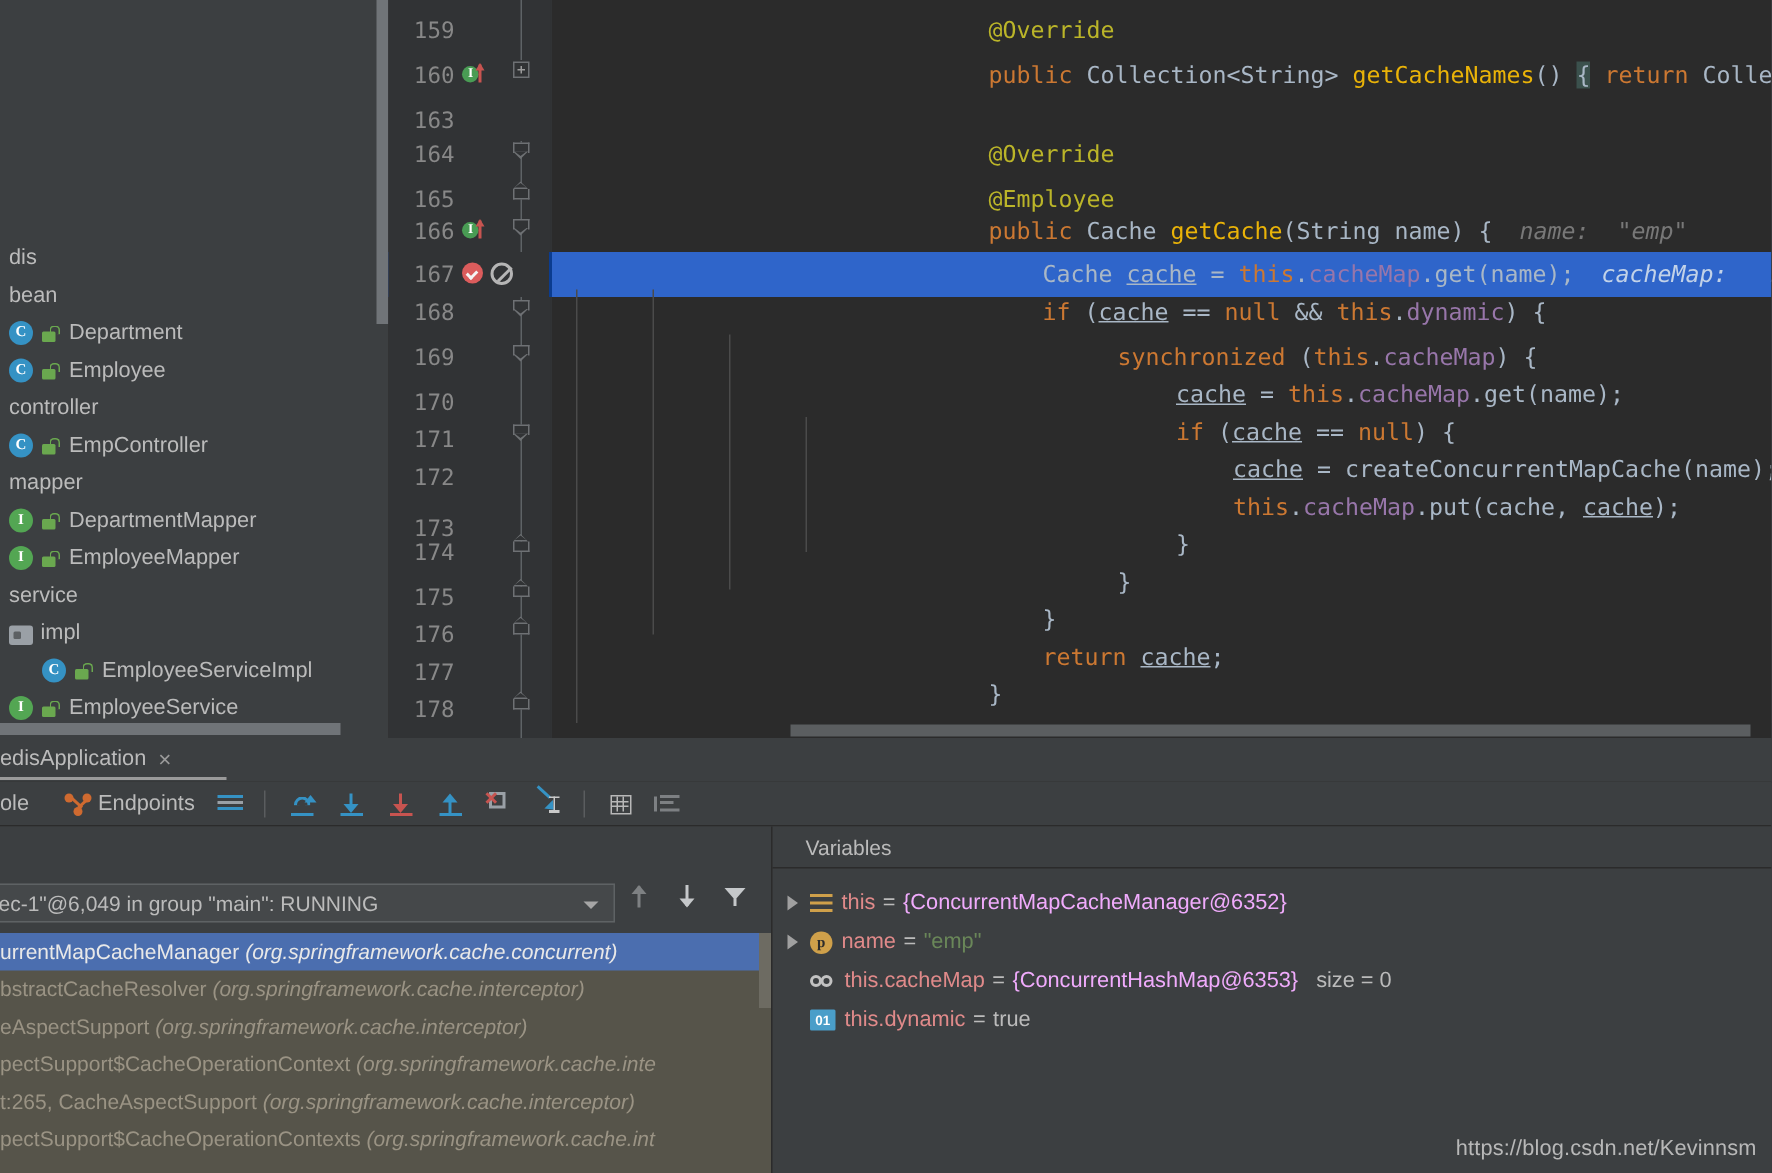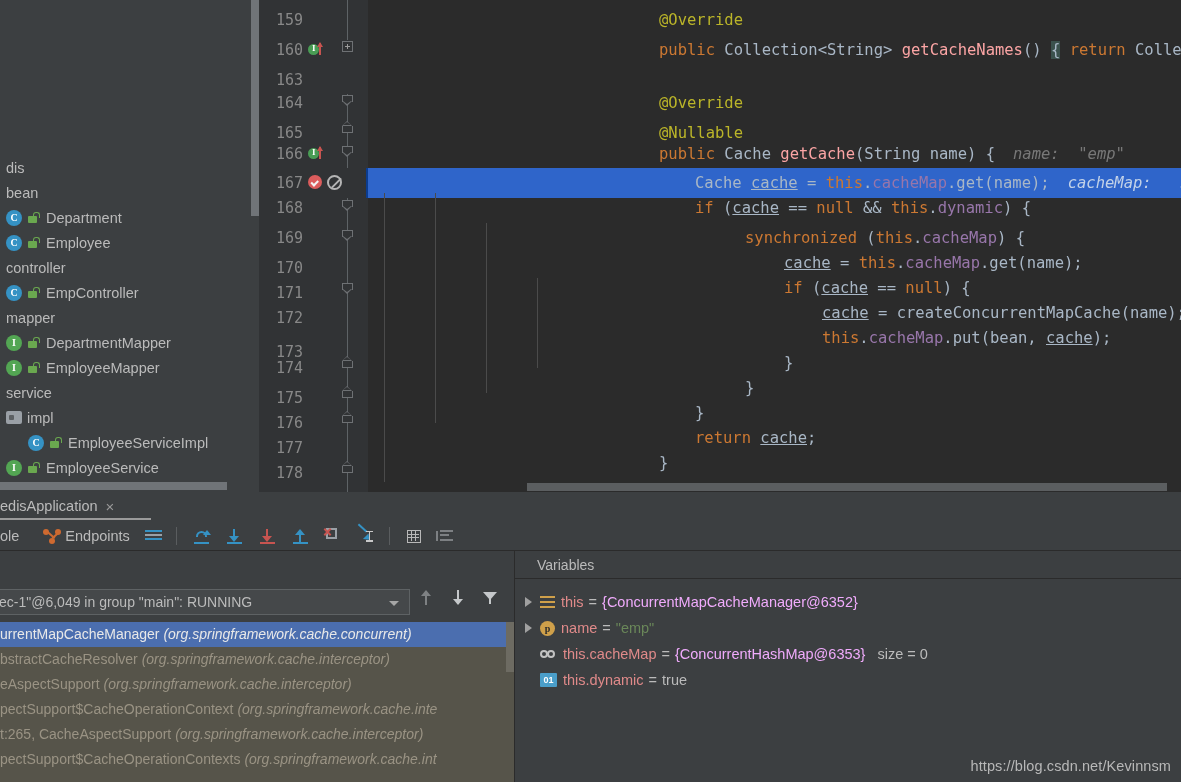--- a/index.html
+++ b/index.html
@@ -35,21 +35,21 @@
     width: 259px;
     height: 492px;
     background: #3c3f41;
     overflow: hidden;
   }
   .tree-item {
     position: absolute;
     left: 0;
     height: 25px;
     display: flex;
-    align-items: center;
+    align-items: flex-end;
     white-space: nowrap;
     color: #bbbbbb;
     font-size: 14.5px;
   }
   .tree-label { color: #bbbbbb; }
   .ico {
     display: inline-block;
     flex: 0 0 auto;
     position: relative;
   }
@@ -188,21 +188,21 @@
     position: absolute;
     width: 2px; height: 30px;
     background: #0b3c8f;
   }
 
   
   .kw      { color: #cc7832; }
   .anno    { color: #bbb529; }
   .type    { color: #a9b7c6; }
   .plain   { color: #a9b7c6; }
-  .meth    { color: #fca5a5; }
+  .meth    { color: #eab308; }
   .field   { color: #9876aa; }
   .hint    { color: #787878; font-style: italic; }
   .hint-sel{ color: #c2d2e8; font-style: italic; }
   .underl  { text-decoration: underline; text-decoration-color:#a9b7c6; }
   .brace-hl{ background: #3b514d; }
 
   
   .fold {
     position: absolute;
     width: 11px; height: 11px;
@@ -866,37 +866,37 @@
       <div class="indent-guide" style="left:125px; top:193px; height:290px"></div>
       <div class="indent-guide" style="left:176px; top:193px; height:230px"></div>
       <div class="indent-guide" style="left:227px; top:223px; height:170px"></div>
       <div class="indent-guide" style="left:278px; top:278px; height:90px"></div>
 
       <div class="line" style="left:400px; top:5px"><span class="anno">@Override</span></div>
 
       <div class="line" style="left:400px; top:35px"><span class="kw">public</span><span class="type"> Collection&lt;String&gt; </span><span class="meth">getCacheNames</span><span class="plain">() </span><span class="plain brace-hl">{</span><span class="kw"> return</span><span class="plain"> Collections.</span></div>
 
       <div class="line" style="left:400px; top:88px"><span class="anno">@Override</span></div>
-      <div class="line" style="left:400px; top:118px"><span class="anno">@Nullable</span></div>
+      <div class="line" style="left:400px; top:118px"><span class="anno">@Employee</span></div>
 
       <div class="line" style="left:400px; top:139px"><span class="kw">public</span><span class="type"> Cache </span><span class="meth">getCache</span><span class="plain">(String name) {</span><span class="hint" style="margin-left:18px">name:  "emp"</span></div>
 
       <div class="line" style="left:436px; top:168px"><span class="type">Cache </span><span class="plain underl">cache</span><span class="plain"> = </span><span class="kw">this</span><span class="plain">.</span><span class="field">cacheMap</span><span class="plain">.get(name);</span><span class="hint-sel" style="margin-left:18px">cacheMap:   size = 0   name: "emp"</span></div>
 
       <div class="line plain" style="left:436px; top:193px"><span class="kw">if</span><span class="plain"> (</span><span class="plain underl">cache</span><span class="plain"> == </span><span class="kw">null</span><span class="plain"> &amp;&amp; </span><span class="kw">this</span><span class="plain">.</span><span class="field">dynamic</span><span class="plain">) {</span></div>
 
       <div class="line plain" style="left:486px; top:223px"><span class="kw">synchronized</span><span class="plain"> (</span><span class="kw">this</span><span class="plain">.</span><span class="field">cacheMap</span><span class="plain">) {</span></div>
 
       <div class="line plain" style="left:525px; top:248px"><span class="plain underl">cache</span><span class="plain"> = </span><span class="kw">this</span><span class="plain">.</span><span class="field">cacheMap</span><span class="plain">.get(name);</span></div>
 
       <div class="line plain" style="left:525px; top:273px"><span class="kw">if</span><span class="plain"> (</span><span class="plain underl">cache</span><span class="plain"> == </span><span class="kw">null</span><span class="plain">) {</span></div>
 
       <div class="line plain" style="left:563px; top:298px"><span class="plain underl">cache</span><span class="plain"> = createConcurrentMapCache(name);</span></div>
 
-      <div class="line plain" style="left:563px; top:323px"><span class="kw">this</span><span class="plain">.</span><span class="field">cacheMap</span><span class="plain">.put(bean, </span><span class="plain underl">cache</span><span class="plain">);</span></div>
+      <div class="line plain" style="left:563px; top:323px"><span class="kw">this</span><span class="plain">.</span><span class="field">cacheMap</span><span class="plain">.put(cache, </span><span class="plain underl">cache</span><span class="plain">);</span></div>
 
       <div class="line plain" style="left:525px; top:348px"><span class="plain">}</span></div>
       <div class="line plain" style="left:486px; top:373px"><span class="plain">}</span></div>
       <div class="line plain" style="left:436px; top:398px"><span class="plain">}</span></div>
 
       <div class="line" style="left:436px; top:423px"><span class="kw">return </span><span class="plain underl">cache</span><span class="plain">;</span></div>
 
       <div class="line plain" style="left:400px; top:448px"><span class="plain">}</span></div>
 
       <div class="editor-hscroll-track"></div>

